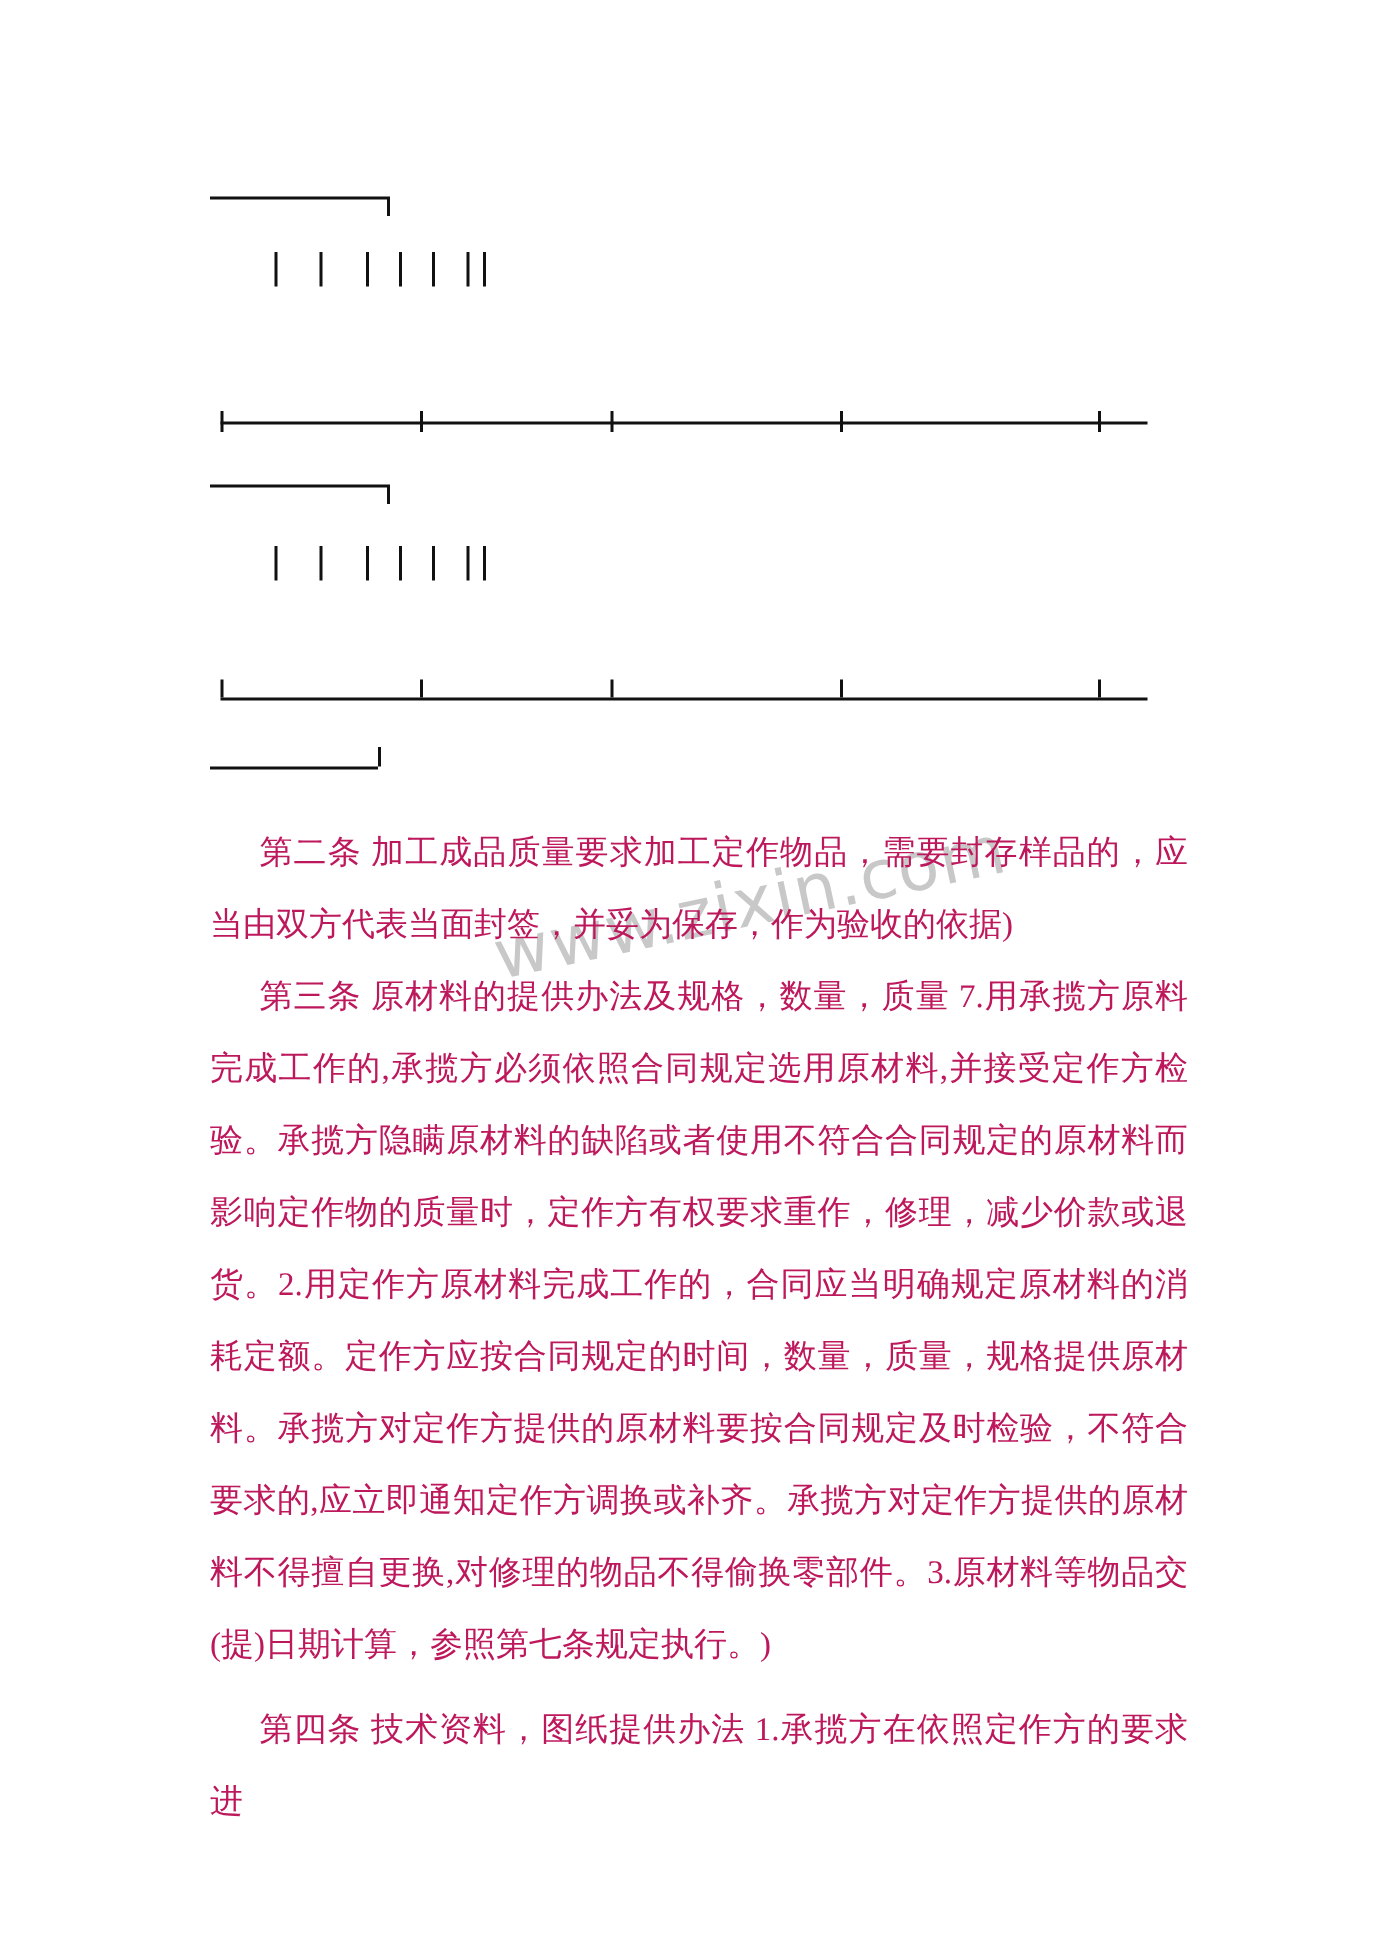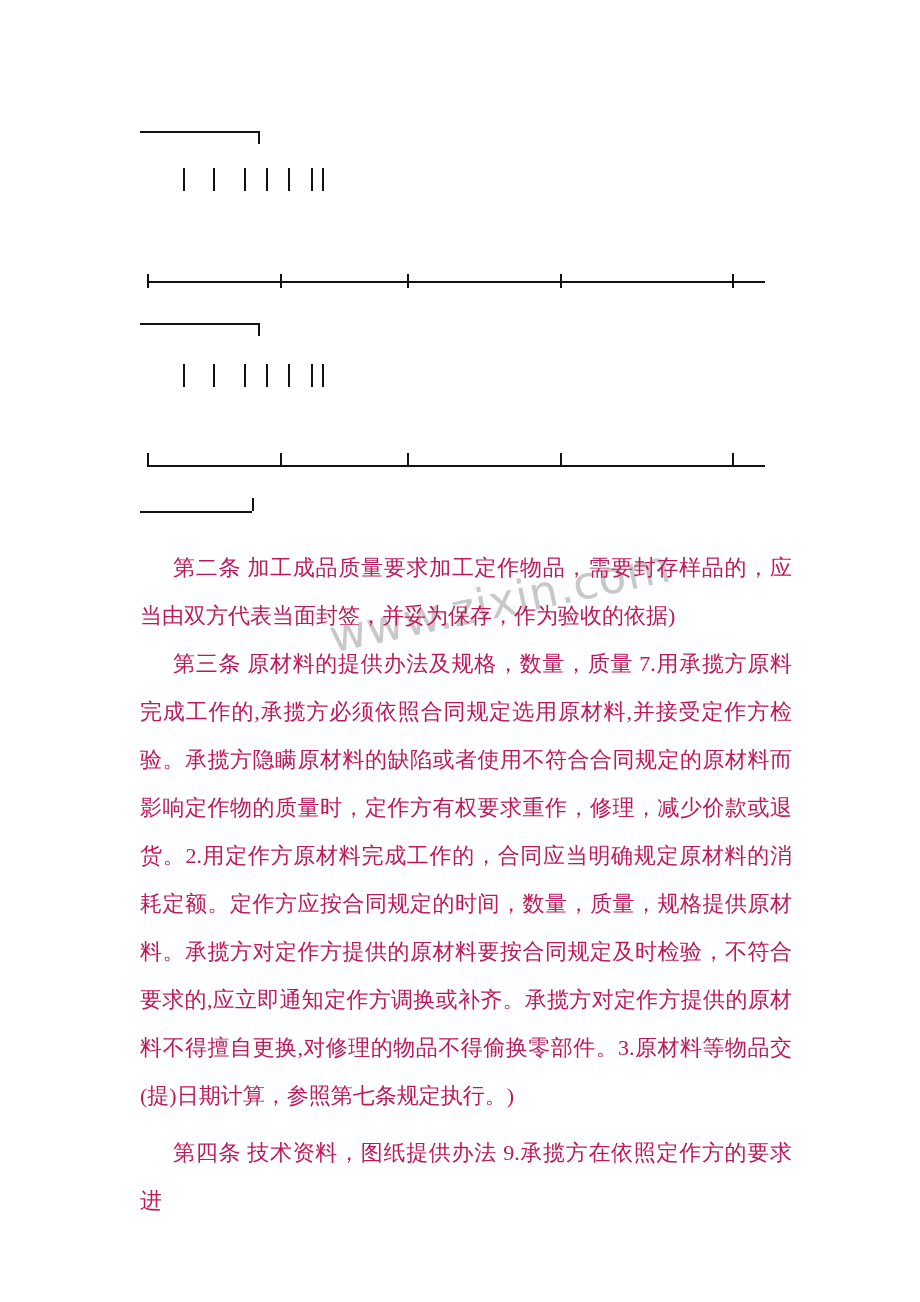--- a/index.html
+++ b/index.html
@@ -104,15 +104,15 @@
       <div class="vline" style="border-left-color: rgb(17, 17, 17); left: 407px; top: 453px; height: 12px;"></div>
       <div class="vline" style="border-left-color: rgb(17, 17, 17); left: 560px; top: 453px; height: 12px;"></div>
       <div class="vline" style="border-left-color: rgb(17, 17, 17); left: 732px; top: 453px; height: 12px;"></div>
       <div class="hline" style="border-top-color: rgb(17, 17, 17); left: 140px; top: 511px; width: 112px;"></div>
       <div class="vline" style="border-left-color: rgb(17, 17, 17); left: 252px; top: 498px; height: 13px;"></div>
     </div>
   <div class="watermark">www.zixin.com</div>
   <div class="content" id="paragraphs">
       <p class="para">第二条 加工成品质量要求加工定作物品，需要封存样品的，应当由双方代表当面封签，并妥为保存，作为验收的依据)</p>
       <p class="para">第三条 原材料的提供办法及规格，数量，质量 7.用承揽方原料完成工作的,承揽方必须依照合同规定选用原材料,并接受定作方检验。承揽方隐瞒原材料的缺陷或者使用不符合合同规定的原材料而影响定作物的质量时，定作方有权要求重作，修理，减少价款或退货。2.用定作方原材料完成工作的，合同应当明确规定原材料的消耗定额。定作方应按合同规定的时间，数量，质量，规格提供原材料。承揽方对定作方提供的原材料要按合同规定及时检验，不符合要求的,应立即通知定作方调换或补齐。承揽方对定作方提供的原材料不得擅自更换,对修理的物品不得偷换零部件。3.原材料等物品交(提)日期计算，参照第七条规定执行。)</p>
-      <p class="para gap">第四条 技术资料，图纸提供办法 9.承揽方在依照定作方的要求进</p>
+      <p class="para gap">第四条 技术资料，图纸提供办法 1.承揽方在依照定作方的要求进</p>
     </div>
 </div>
 
 </body></html>

